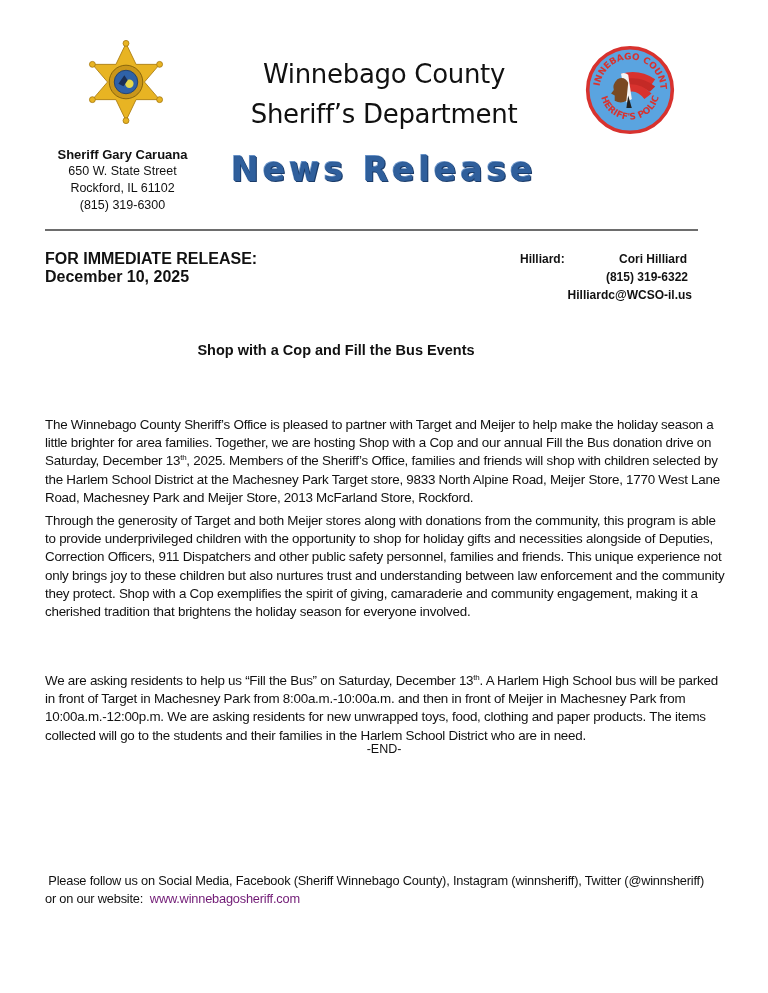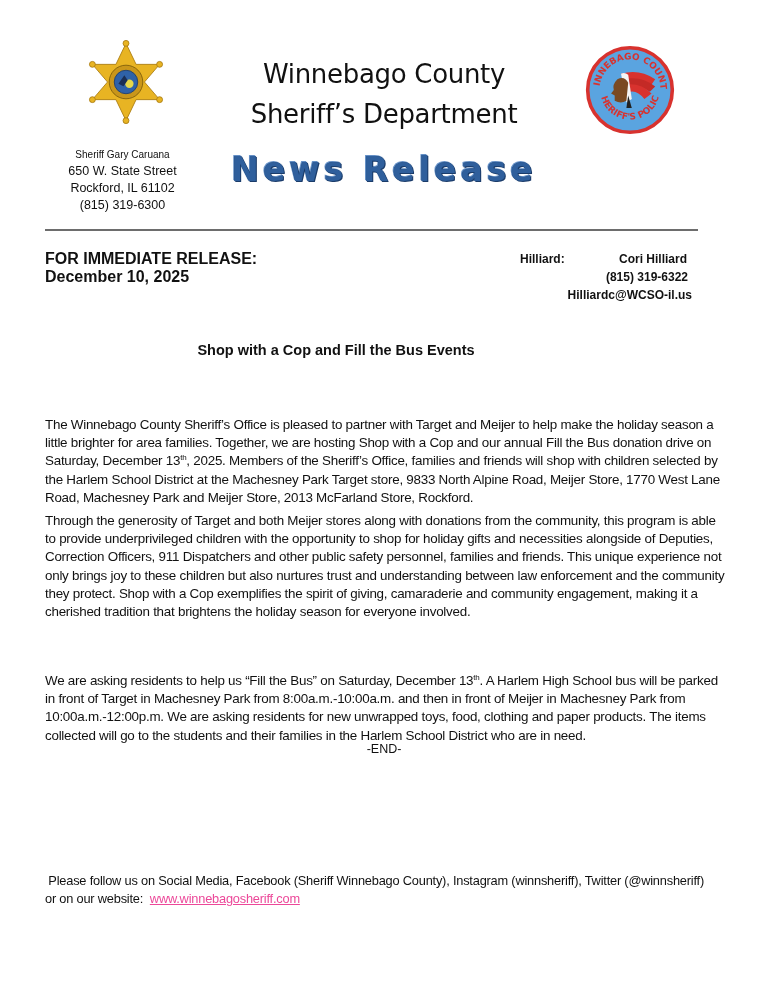--- a/index.html
+++ b/index.html
@@ -20,21 +20,21 @@
     left: 200px; width: 368px; top: 150px; text-align: center;
     font-size: 33px; font-weight: bold; letter-spacing: 4px;
     color: #2f5f9c;
     font-family: "DejaVu Sans", sans-serif;
     text-shadow: 0 0 1px #12345e, 1px 1px 0 #1d3d6b, -1px -1px 0 #6f9ad0;
   }
   .sheriff-block {
     left: 40px; width: 165px; top: 146px; text-align: center;
     font-size: 12.5px; line-height: 17px;
   }
-  .sheriff-block .name { font-weight: normal; font-size: 10px; }
+  .sheriff-block .name { font-weight: bold; font-size: 13px; }
   .rule {
     left: 45px; width: 653px; top: 229px; height: 0;
     border-top: 2px solid #6d6d6d;
   }
   .release-left {
     left: 45px; top: 250px; font-size: 16px; line-height: 18px; font-weight: bold;
   }
   .release-right {
     left: 520px; width: 172px; top: 250px; font-size: 12px; line-height: 18px;
     font-weight: bold;
@@ -48,21 +48,21 @@
   .body-text {
     left: 45px; width: 680px; font-size: 13.4px; line-height: 18.2px;
     letter-spacing: -0.25px;
   }
   .p1 { top: 380px; margin-top: 36px; }
   .p2 { top: 512px; }
   .p3 { top: 672px; }
   sup { font-size: 8px; line-height: 0; vertical-align: super; }
   .end { left: 0; width: 768px; top: 742px; text-align: center; font-size: 12.5px; }
   .footer { left: 45px; width: 690px; top: 872px; font-size: 12.8px; line-height: 18px; letter-spacing: -0.2px; }
-  .footer a { color: #ec4899; text-decoration: underline; }
+  .footer a { color: #701a75; }
 </style>
 </head>
 <body>
 
 <div class="abs star-badge">
   <svg width="84" height="84" viewBox="0 0 100 100">
     <g stroke="#a87a10" stroke-width="1">
       <polygon points="50,4 62,29 90,29 72,50 90,71 62,71 50,96 38,71 10,71 28,50 10,29 38,29" fill="#e8b423"></polygon>
     </g>
     <circle cx="50" cy="4" r="3.5" fill="#e8b423" stroke="#a87a10"></circle>

